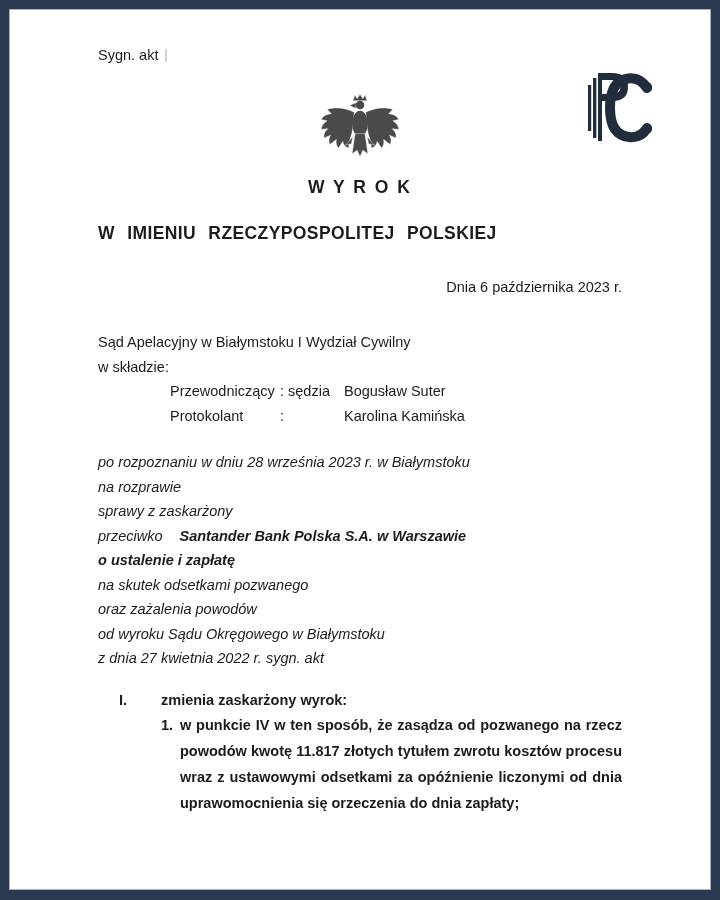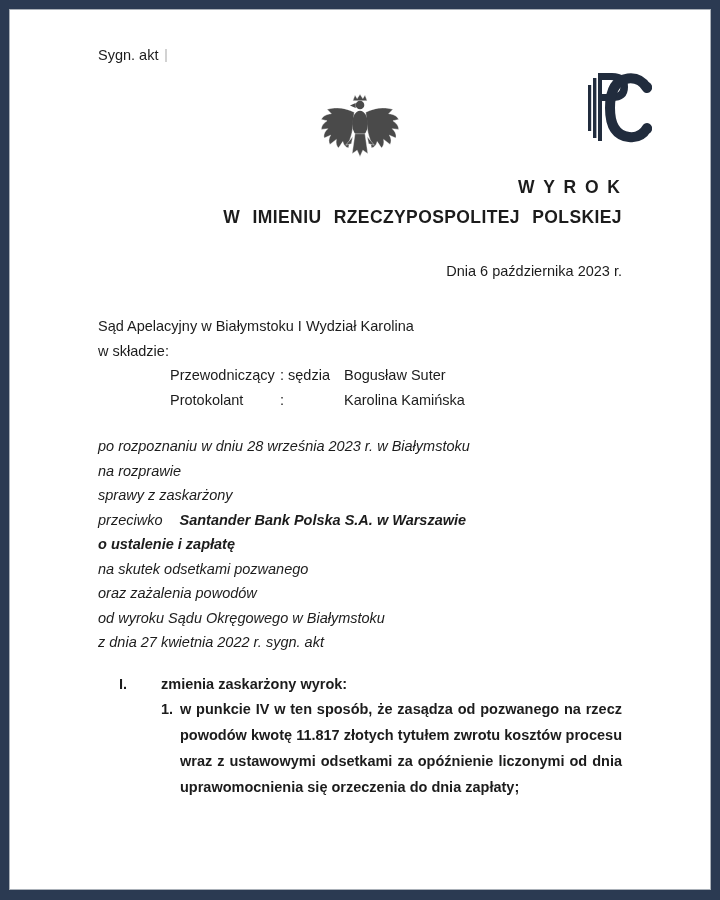--- a/index.html
+++ b/index.html
@@ -36,29 +36,29 @@
     top:59px;right:58px;
     width:64px;height:76px;
   }
   .emblem-wrap{
     margin-top:20px;
     text-align:center;
     line-height:0;
   }
   .title{
     margin-top:8px;
-    text-align:right;
+    text-align:center;
     font-weight:bold;
     font-size:17.5px;
     letter-spacing:2px;
     line-height:22px;
   }
   .subtitle{
-    margin-top:8px;
-    text-align:right;
+    margin-top:24px;
+    text-align:left;
     font-weight:bold;
     font-size:17.5px;
     letter-spacing:0.4px;
     word-spacing:7px;
     line-height:22px;
   }
   .date-line{
     margin-top:31px;
     text-align:right;
   }
@@ -130,21 +130,21 @@
         </g>
       </svg>
     </div>
 
     <div class="title">W Y R O K</div>
     <div class="subtitle">W IMIENIU RZECZYPOSPOLITEJ POLSKIEJ</div>
 
     <div class="date-line">Dnia 6 października 2023 r.</div>
 
     <div class="court-block">
-      <div>Sąd Apelacyjny w Białymstoku I Wydział Karolina</div>
+      <div>Sąd Apelacyjny w Białymstoku I Wydział Cywilny</div>
       <div>w składzie:</div>
     </div>
 
     <div class="panel">
       <span>Przewodniczący</span>
       <span>: sędzia</span>
       <span>Bogusław Suter</span>
       <span>Protokolant</span>
       <span>:</span>
       <span>Karolina Kamińska</span>

